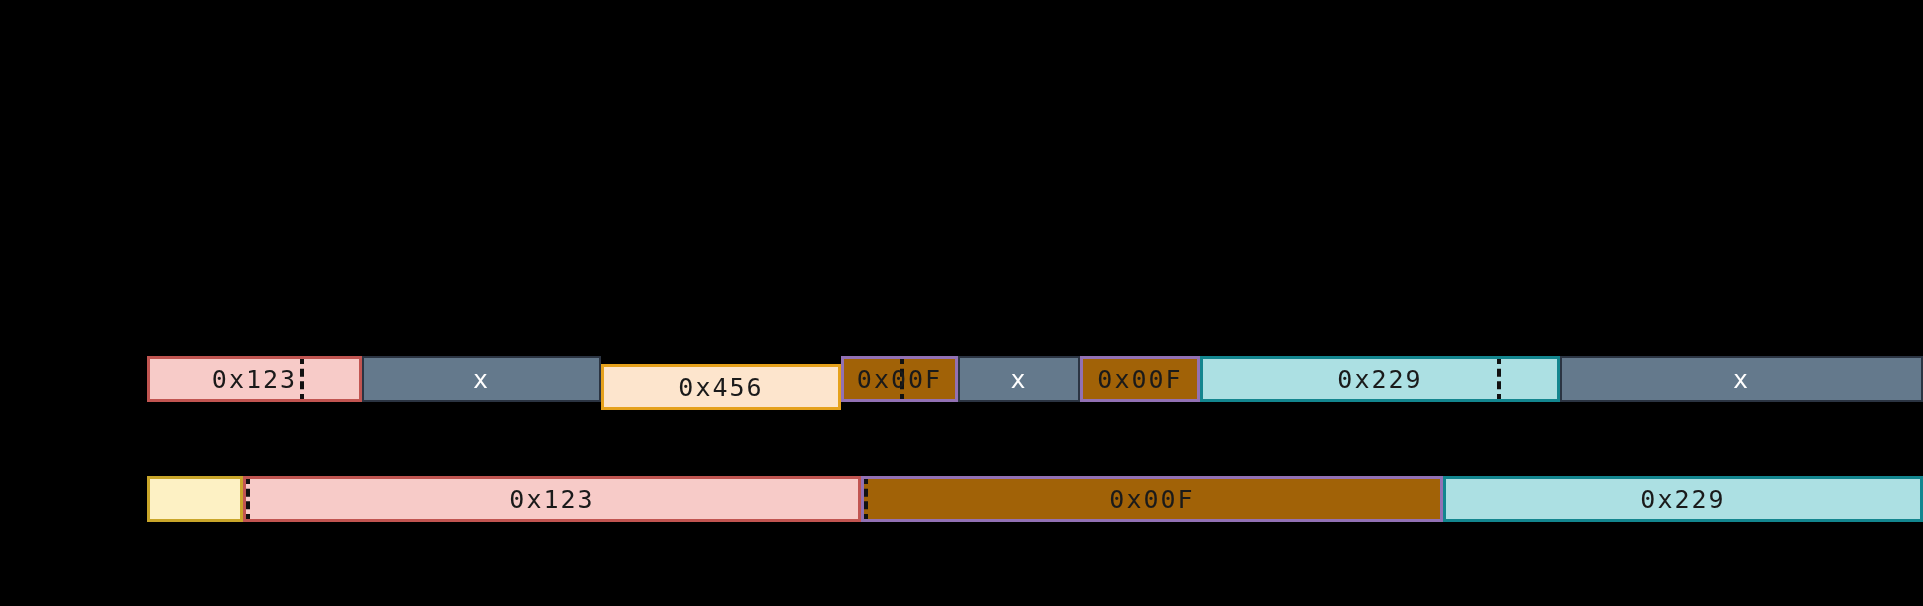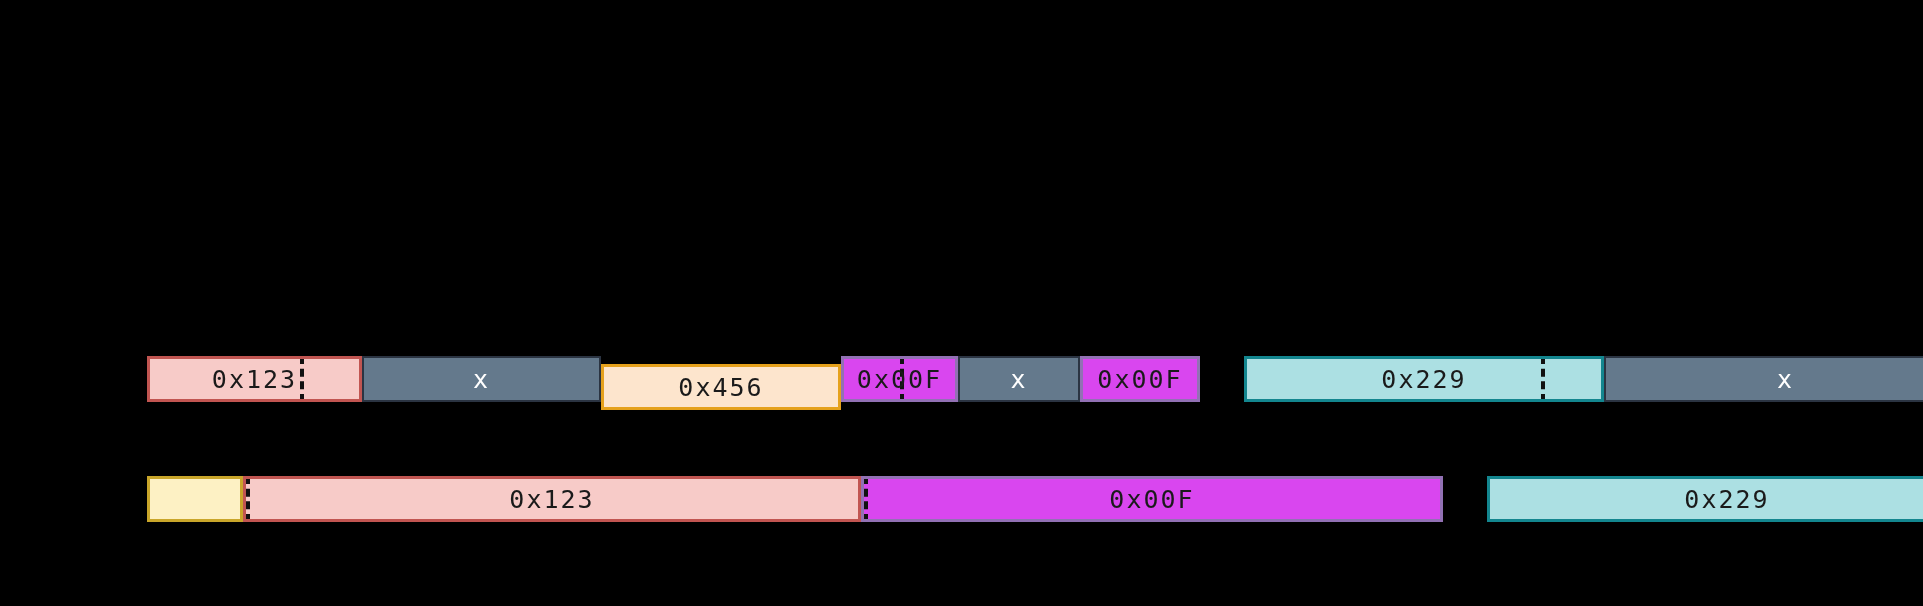--- a/index.html
+++ b/index.html
@@ -57,29 +57,28 @@
     background: #64798c;
     border: 2px solid #2b3442;
     color: #ffffff;
   }
   .seg.orange {
     background: #fde5cd;
     border: 3px solid #e5a11c;
     color: #1a1a1a;
   }
   .seg.purple {
-    background: #d946ef;
+    background: #a16207;
     border: 3px solid #9271b4;
     color: #1a1a1a;
   }
   .seg.cyan {
     background: #ace0e3;
     border: 3px solid #13868f;
     color: #1a1a1a;
-    margin-left: 44px;
   }
   .seg.yellow {
     background: #fdf1c4;
     border: 3px solid #c9a62a;
     color: #1a1a1a;
   }
 
   
   .cut {
     position: absolute;

